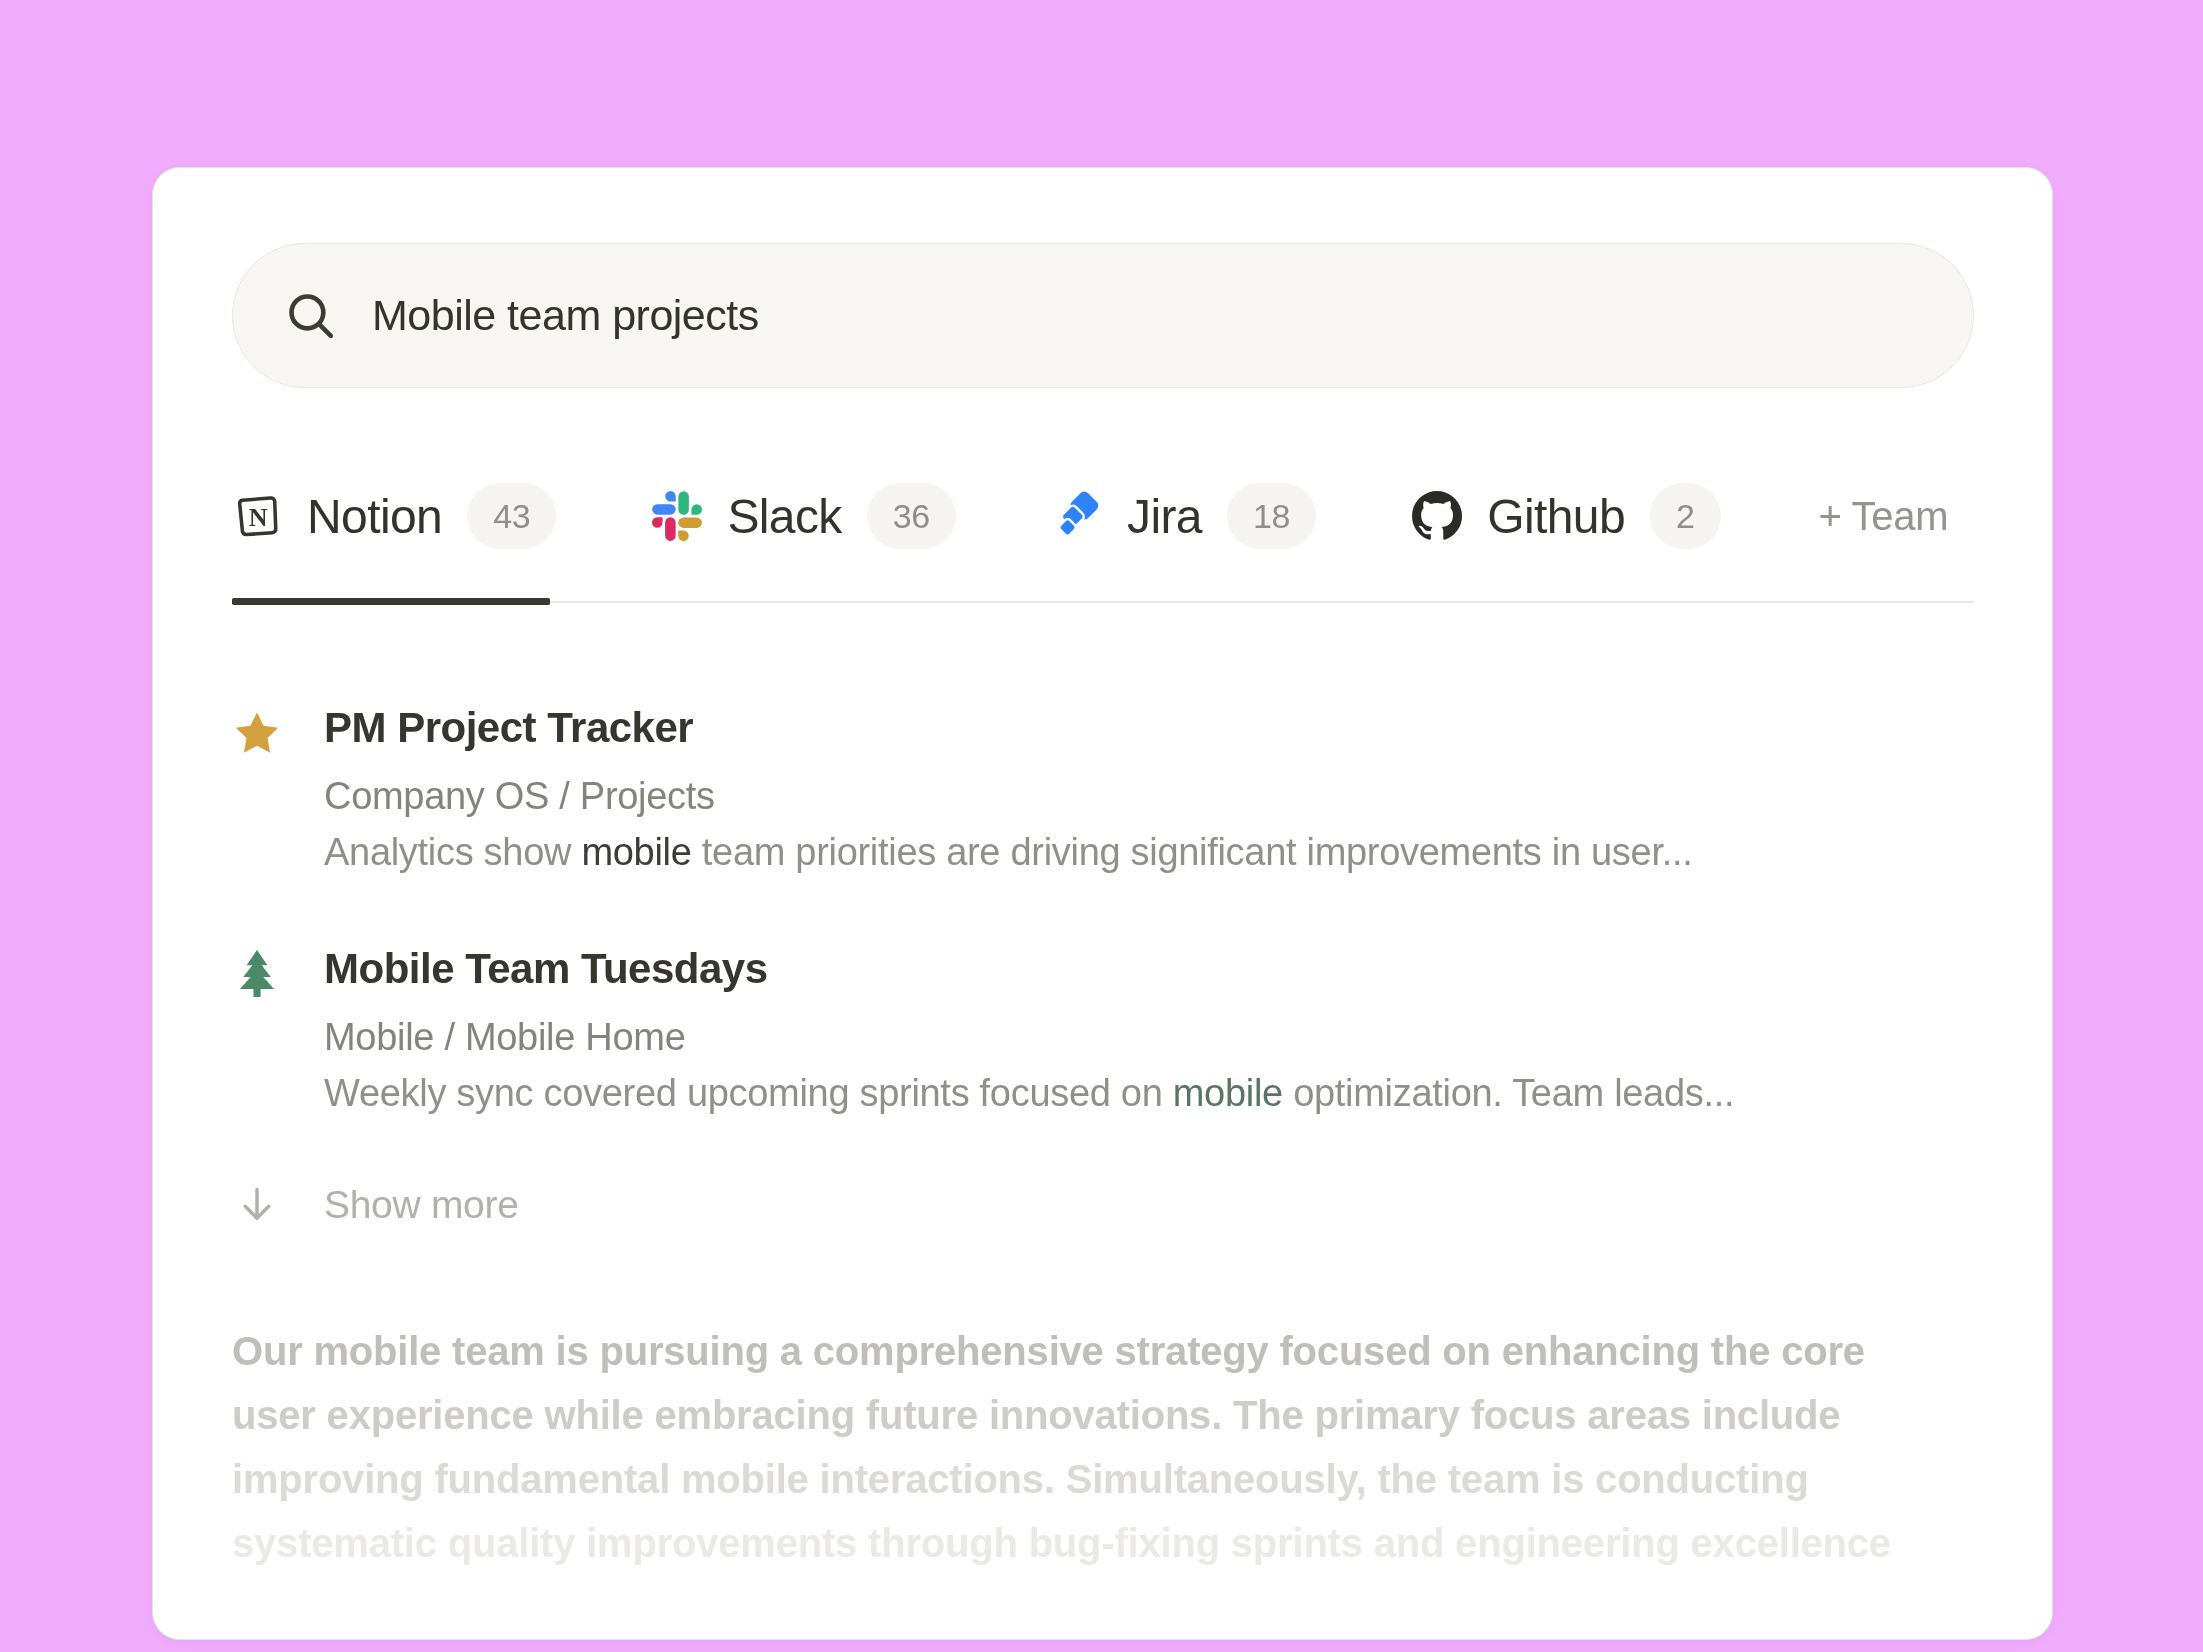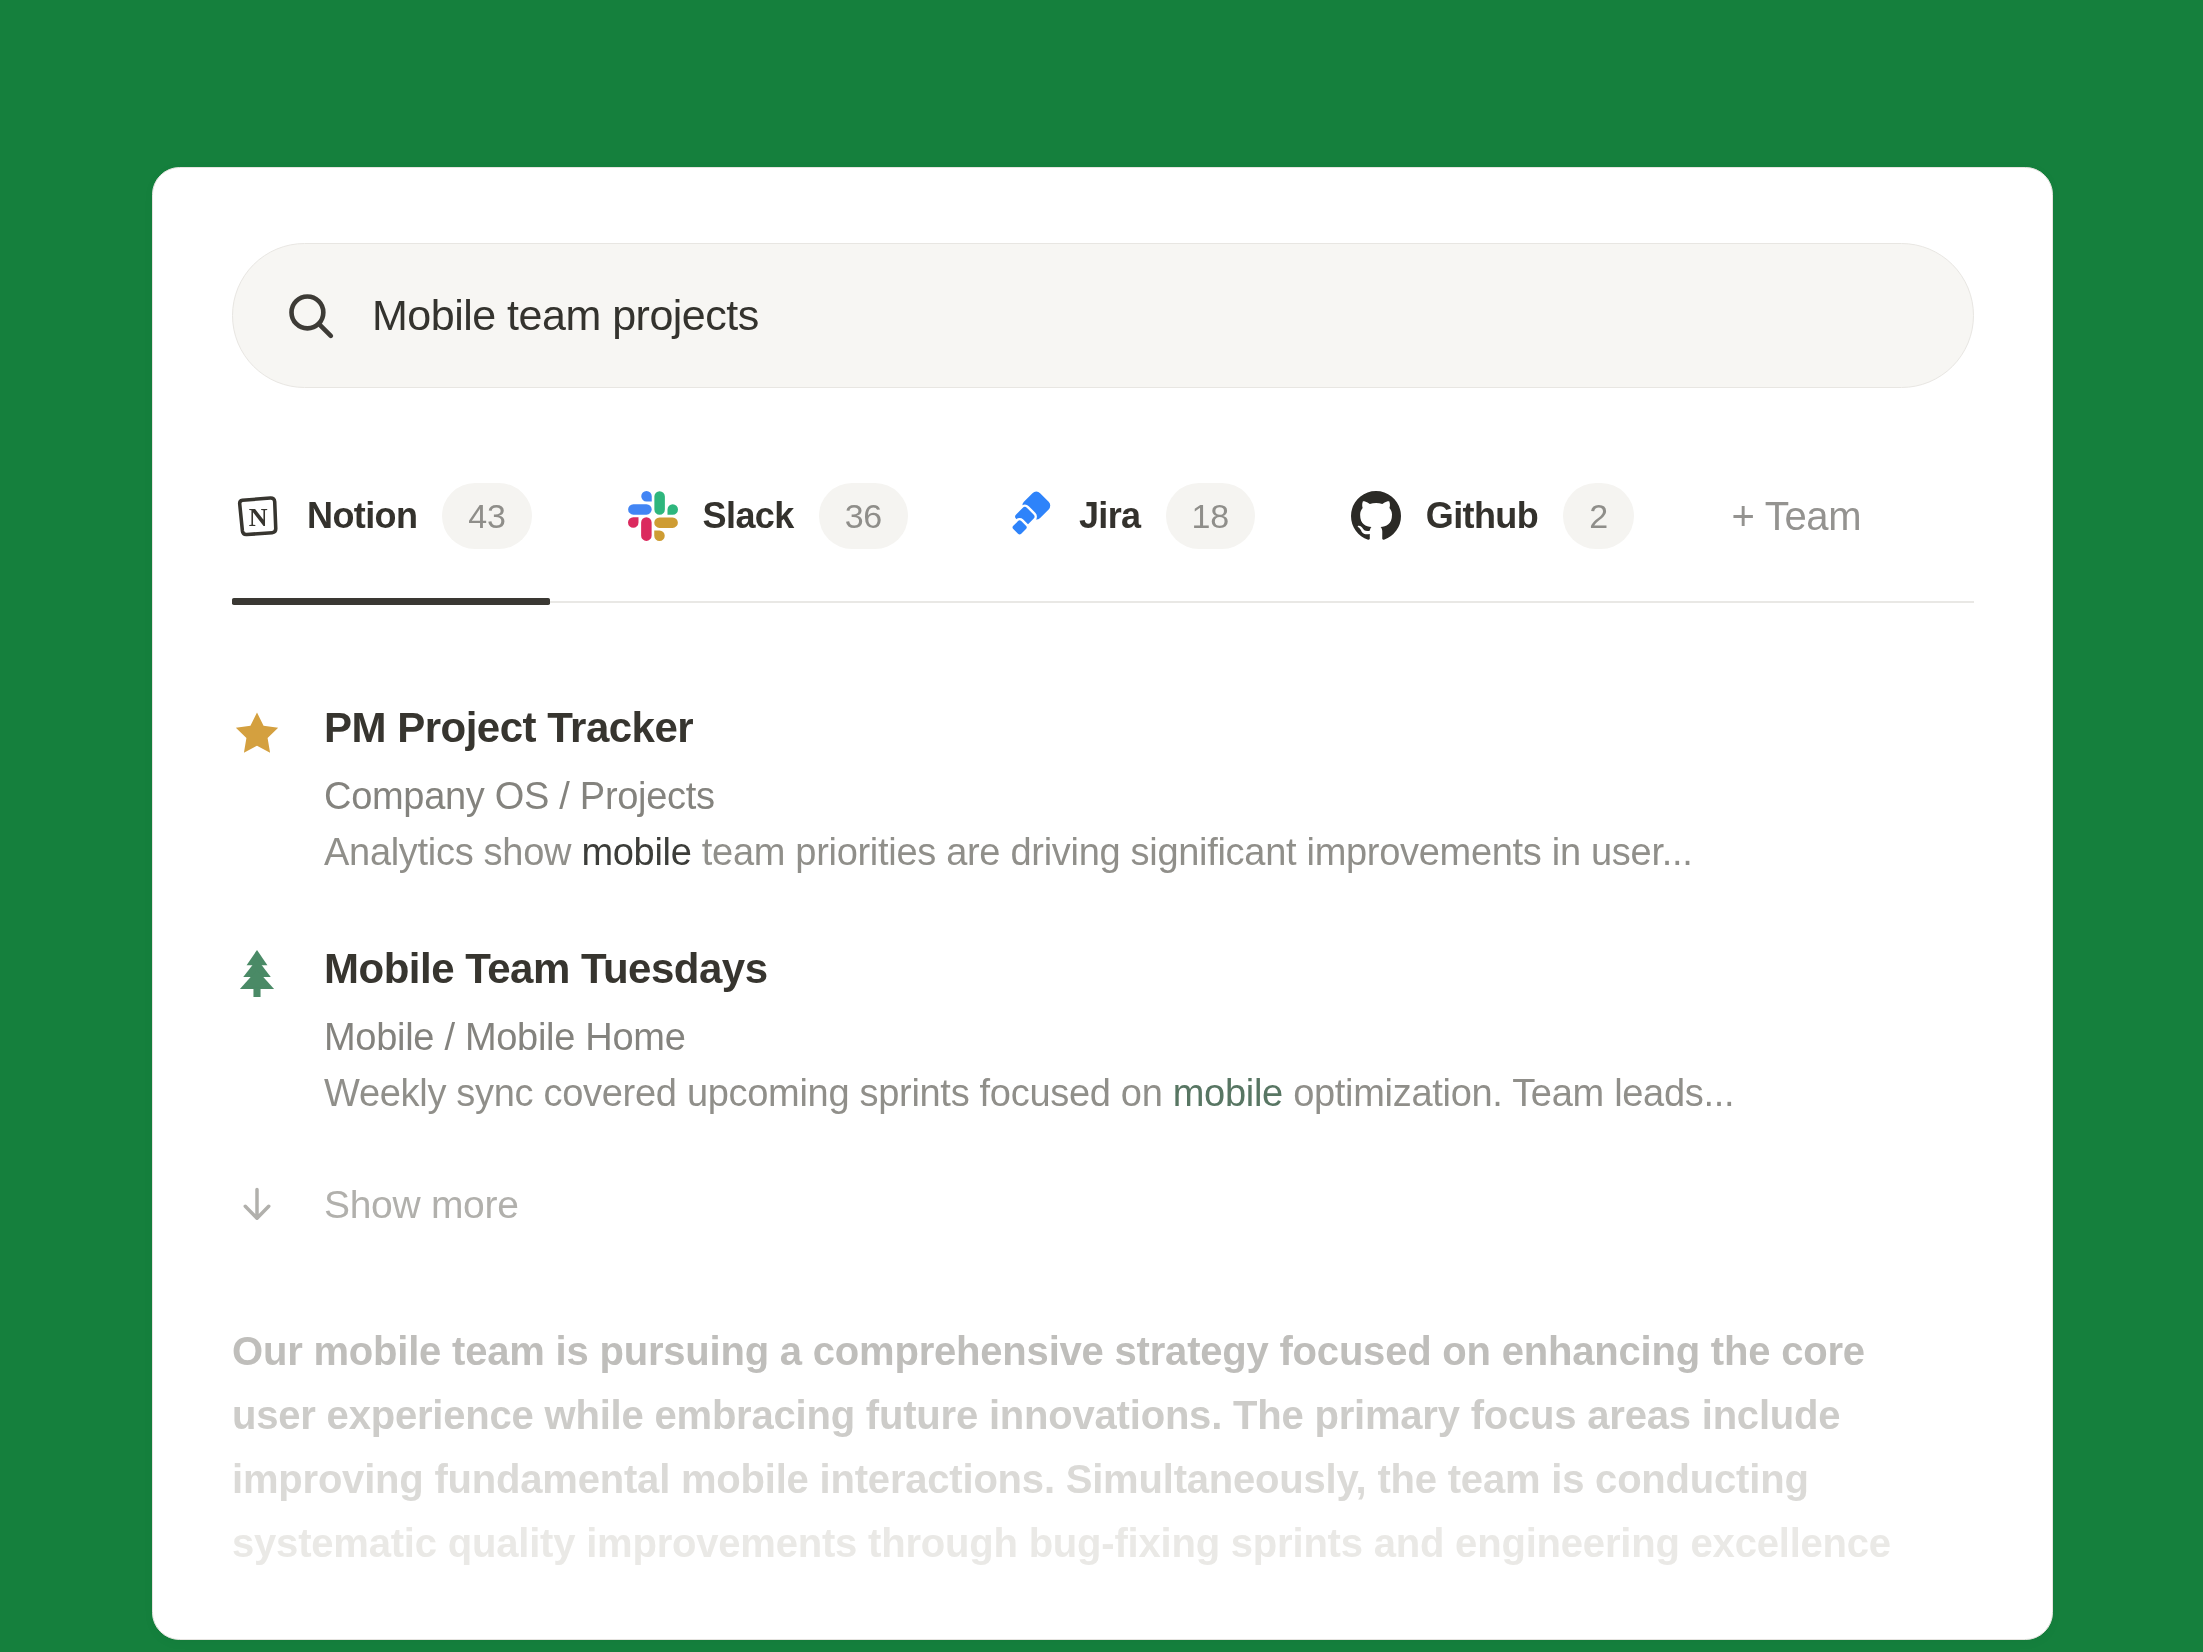--- a/index.html
+++ b/index.html
@@ -3,21 +3,21 @@
 <meta charset="utf-8">
 <style>
   * { margin:0; padding:0; box-sizing:border-box; }
   html,body { width:2204px; height:1653px; }
   body {
     font-family:"Liberation Sans","DejaVu Sans",sans-serif;
     background:#f1f0ec;
     overflow:hidden;
     letter-spacing:-0.3px;
   }
-  .stage { position:relative; width:2204px; height:1653px; background:#15803d; }
+  .stage { position:relative; width:2204px; height:1653px; background:#f0abfc; }
 
   .card {
     position:absolute; left:152px; top:167px;
     width:1901px; height:1473px;
     background:#ffffff;
     border:1.4px solid #e6e4e0;
     border-radius:27.5px;
     box-shadow:0 2.8px 11px rgba(0,0,0,0.035);
     padding:0 78px 0 79px;
     overflow:hidden;
@@ -37,21 +37,21 @@
     flex:1; border:none; outline:none; background:transparent;
     font-family:inherit; letter-spacing:-0.5px;
     font-size:43px; font-weight:500; color:#34332e;
   }
 
   
   .tabs { margin-top:92px; display:flex; align-items:center; gap:96px; height:72px; }
   .tab { display:flex; align-items:center; gap:25px; cursor:pointer; }
   .tab-icon { width:50px; height:50px; display:flex; align-items:center; justify-content:center; }
   .tab-icon svg { width:50px; height:50px; }
-  .tab-label { font-size:36px; font-weight:700; color:#34322d; letter-spacing:-0.6px; }
+  .tab-label { font-size:48px; font-weight:400; color:#34322d; letter-spacing:-0.6px; }
   .tab-count {
     background:#f5f4f1; color:#8f8e8a;
     font-size:34px; font-weight:500; line-height:1;
     padding:15.6px 26px; border-radius:40px;
   }
   .more-link { font-size:40px; font-weight:500; color:#949390; margin-left:1.8px; cursor:pointer; }
 
   .tab-divider { position:relative; margin-top:46px; height:7.3px; }
   .tab-divider .rail {
     position:absolute; left:0; right:0; top:2.8px; height:2.3px; background:#e9e8e5;

